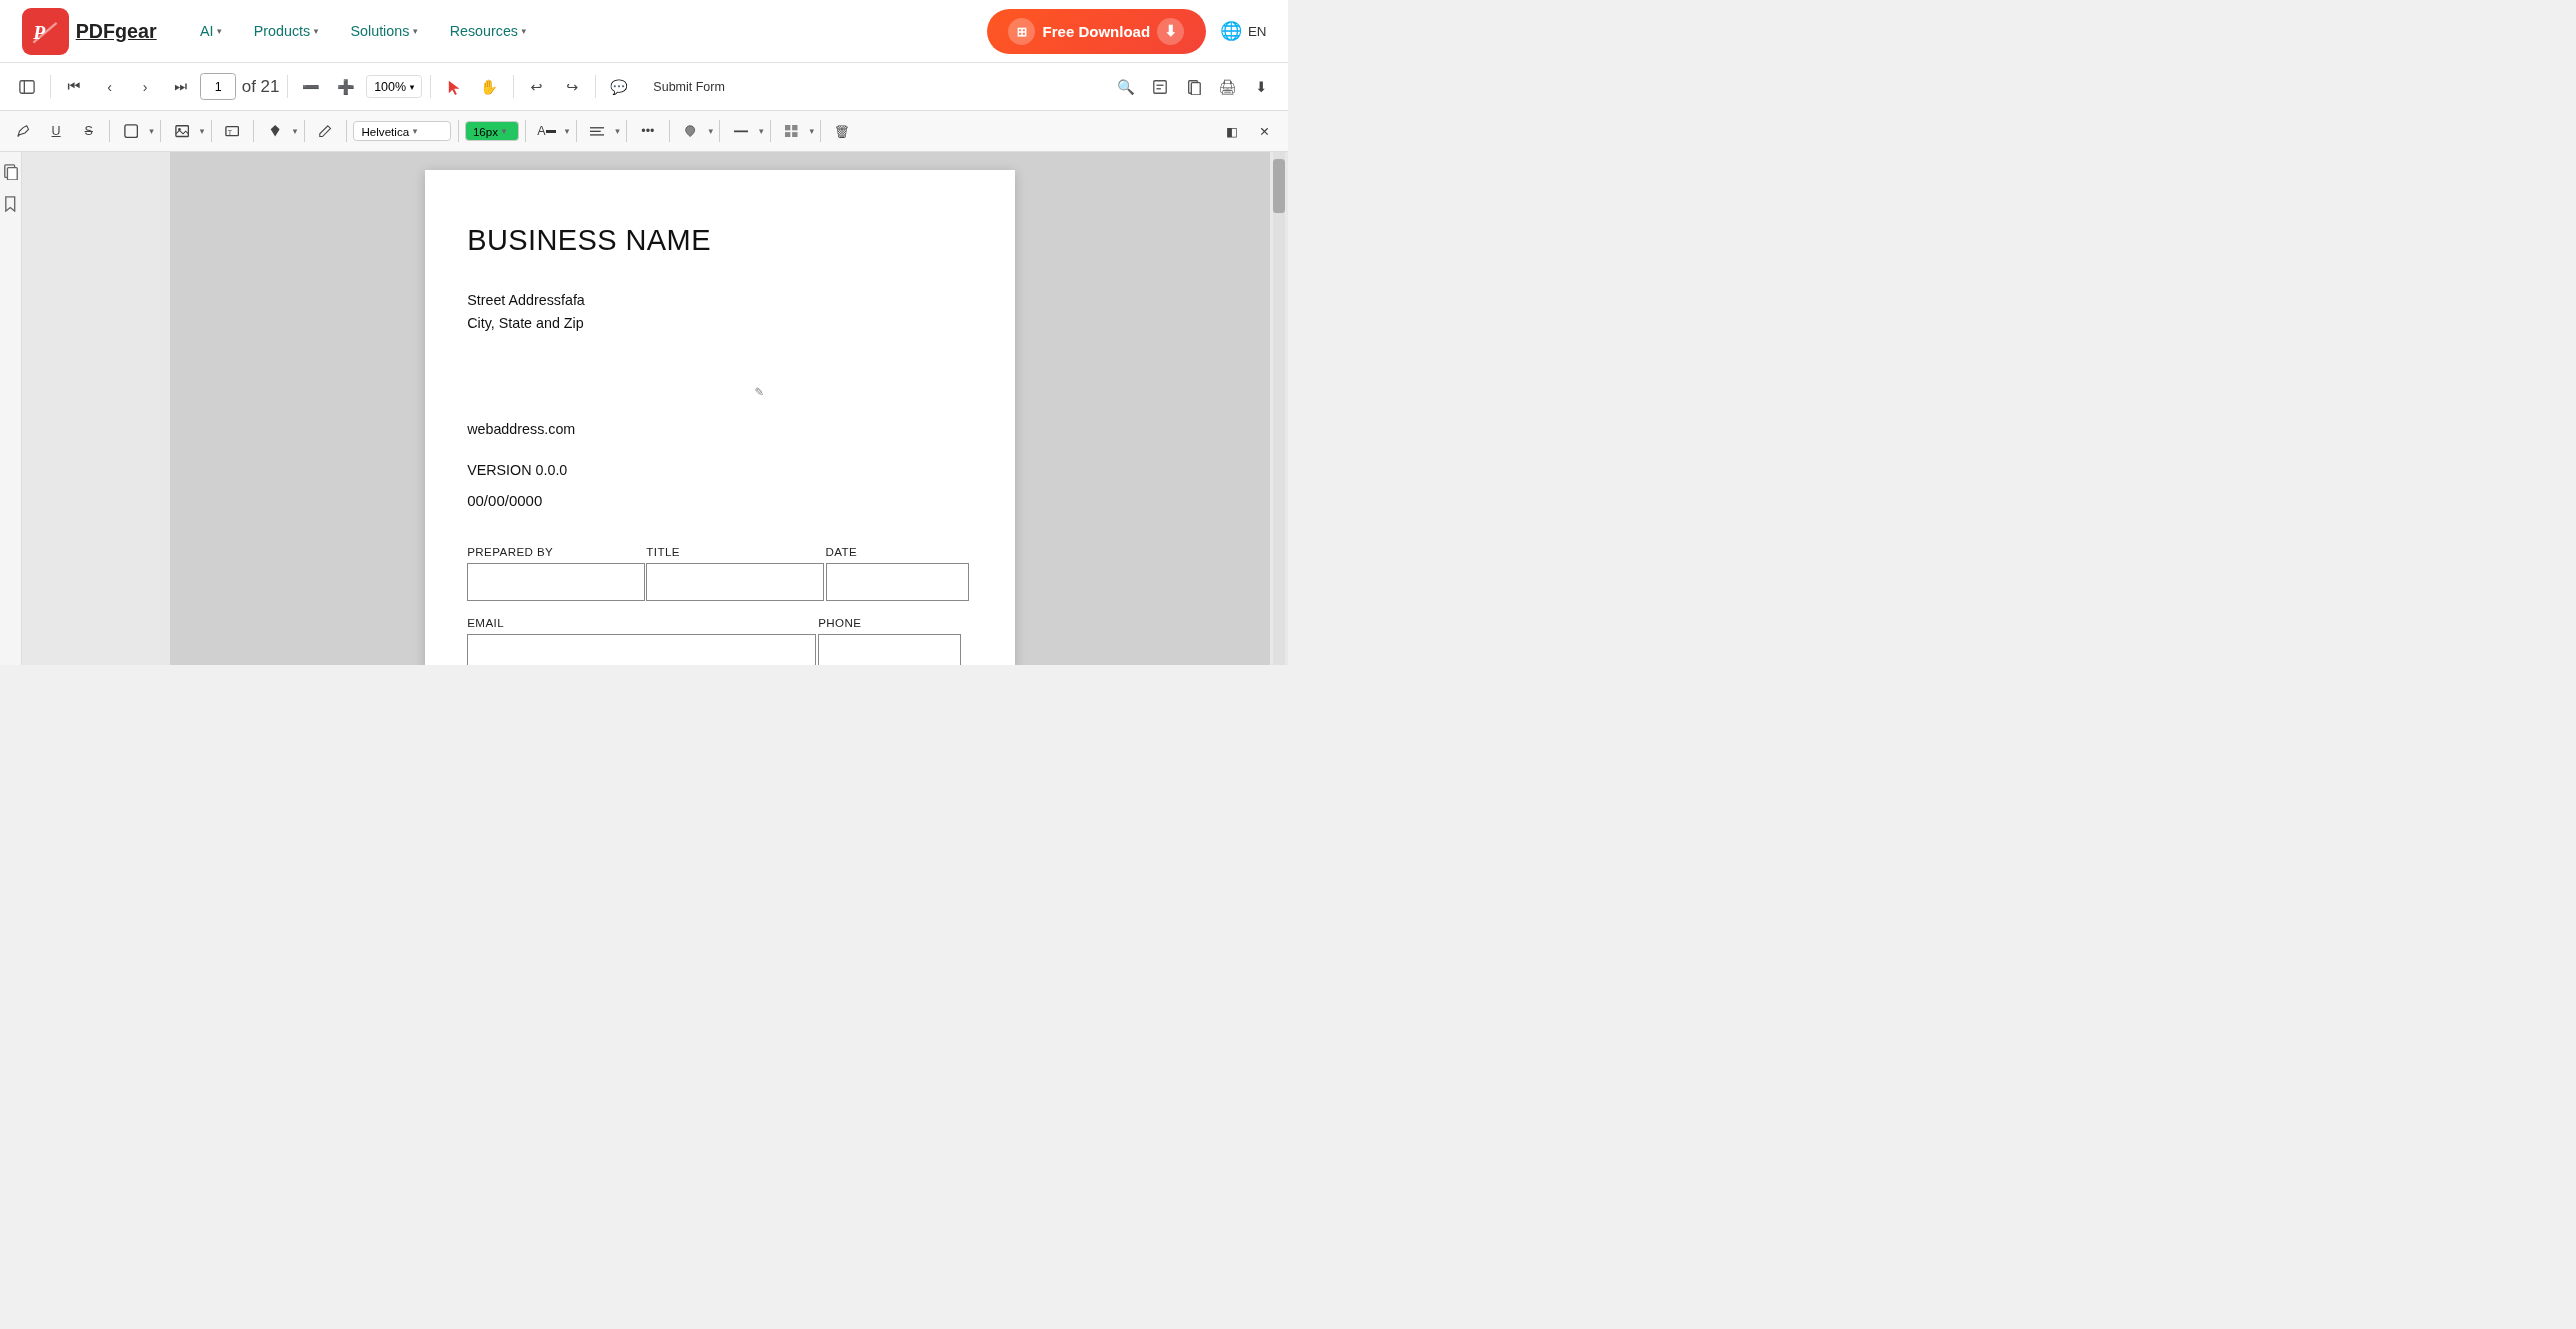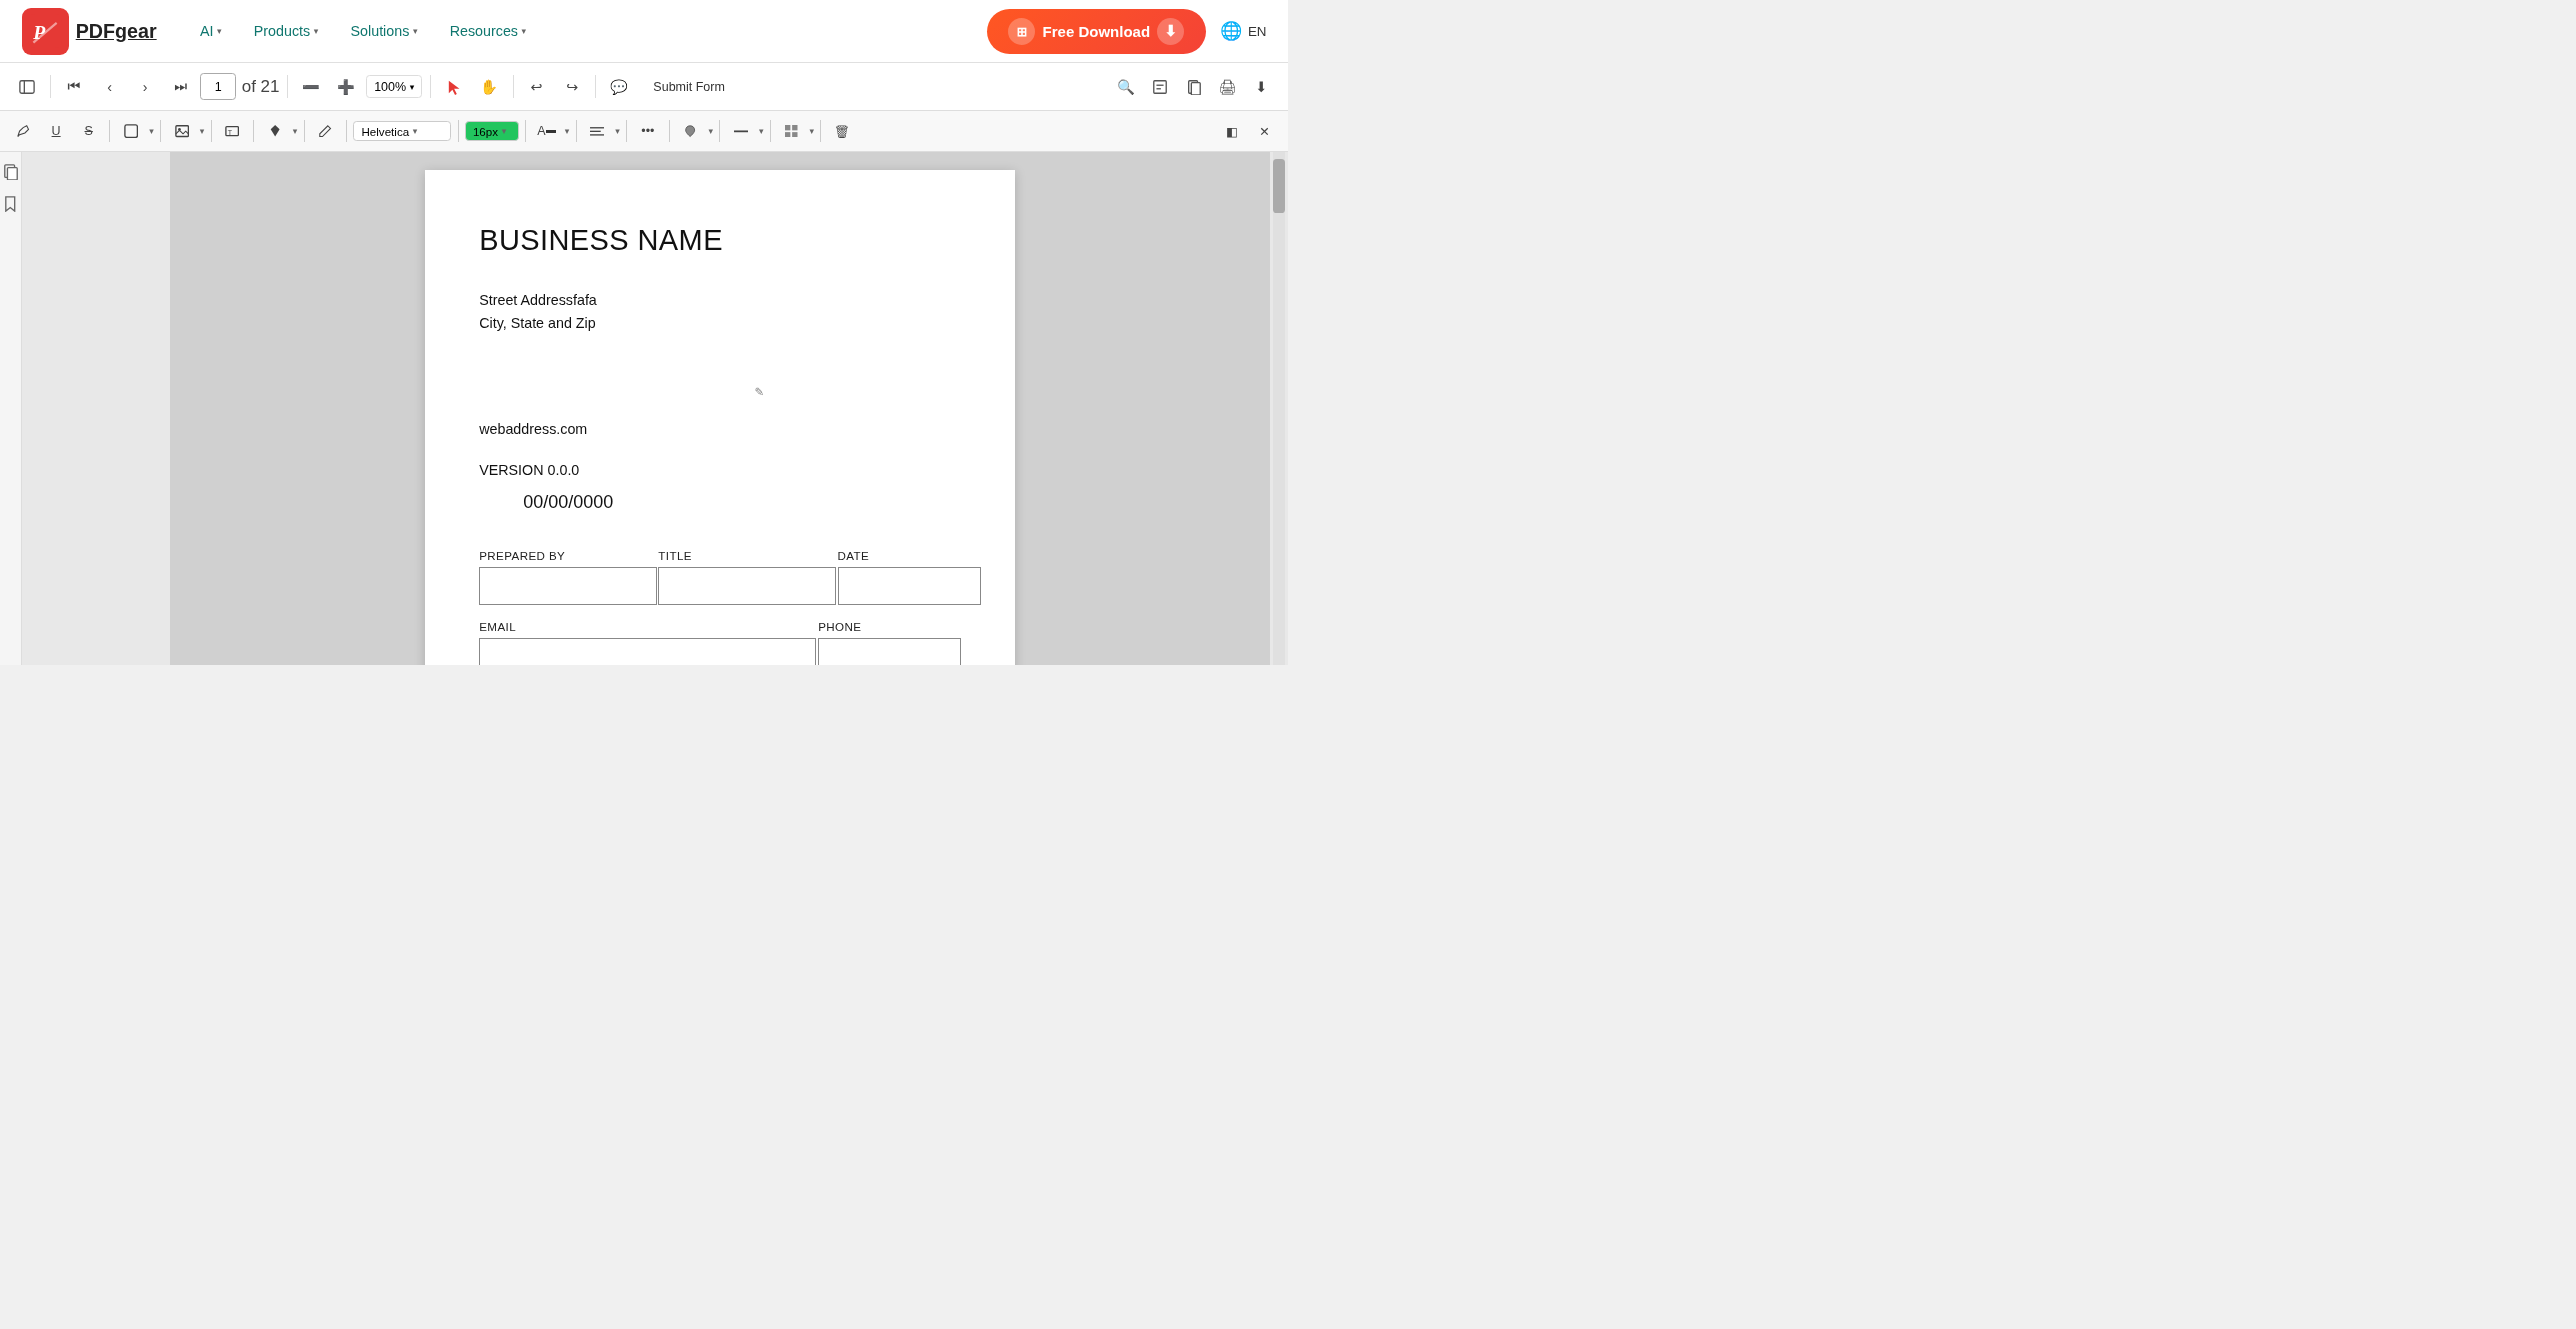--- a/index.html
+++ b/index.html
@@ -116,27 +116,27 @@
     }
 
     
     .pdf-viewer {
       flex: 1; background: #d0d0d0; overflow: hidden; position: relative;
       display: flex; justify-content: center; padding: 18px;
     }
     .pdf-page {
       background: #fff; width: 590px; min-height: 608px;
       box-shadow: 0 1.8px 10.7px rgba(0,0,0,0.18);
-      padding: 54px 54px 36px 54px; position: relative;
+      padding: 54px 54px 36px 42px; position: relative;
     }
     .pdf-title { font-size: 29px; font-weight: 400; color: #111; margin-bottom: 32px; letter-spacing: 0.4px; }
     .pdf-address { font-size: 14.3px; color: #111; line-height: 1.6; margin-bottom: 32px; }
     .pdf-web { font-size: 14.3px; color: #111; margin-bottom: 25px; }
     .pdf-version { font-size: 14.3px; color: #111; margin-bottom: 14.3px; }
-    .pdf-date-text { font-size: 18px; color: #111; margin-bottom: 36px; margin-left: 44px; }
+    .pdf-date-text { font-size: 15px; color: #111; margin-bottom: 36px; }
     .form-section { margin-top: 18px; }
     .form-row { display: flex; gap: 0; margin-bottom: 14.3px; }
     .form-field { display: flex; flex-direction: column; gap: 5.4px; }
     .form-label { font-size: 11.6px; color: #222; font-weight: 500; letter-spacing: 0.4px; text-transform: uppercase; }
     .form-input {
       height: 38px; border: 0.9px solid #888; background: transparent;
       outline: none; font-size: 12.5px; padding: 0 7.2px;
     }
     .field-prepared { width: 215px; margin-right: 1.8px; }
     .field-title { width: 286px; margin-right: 1.8px; }

